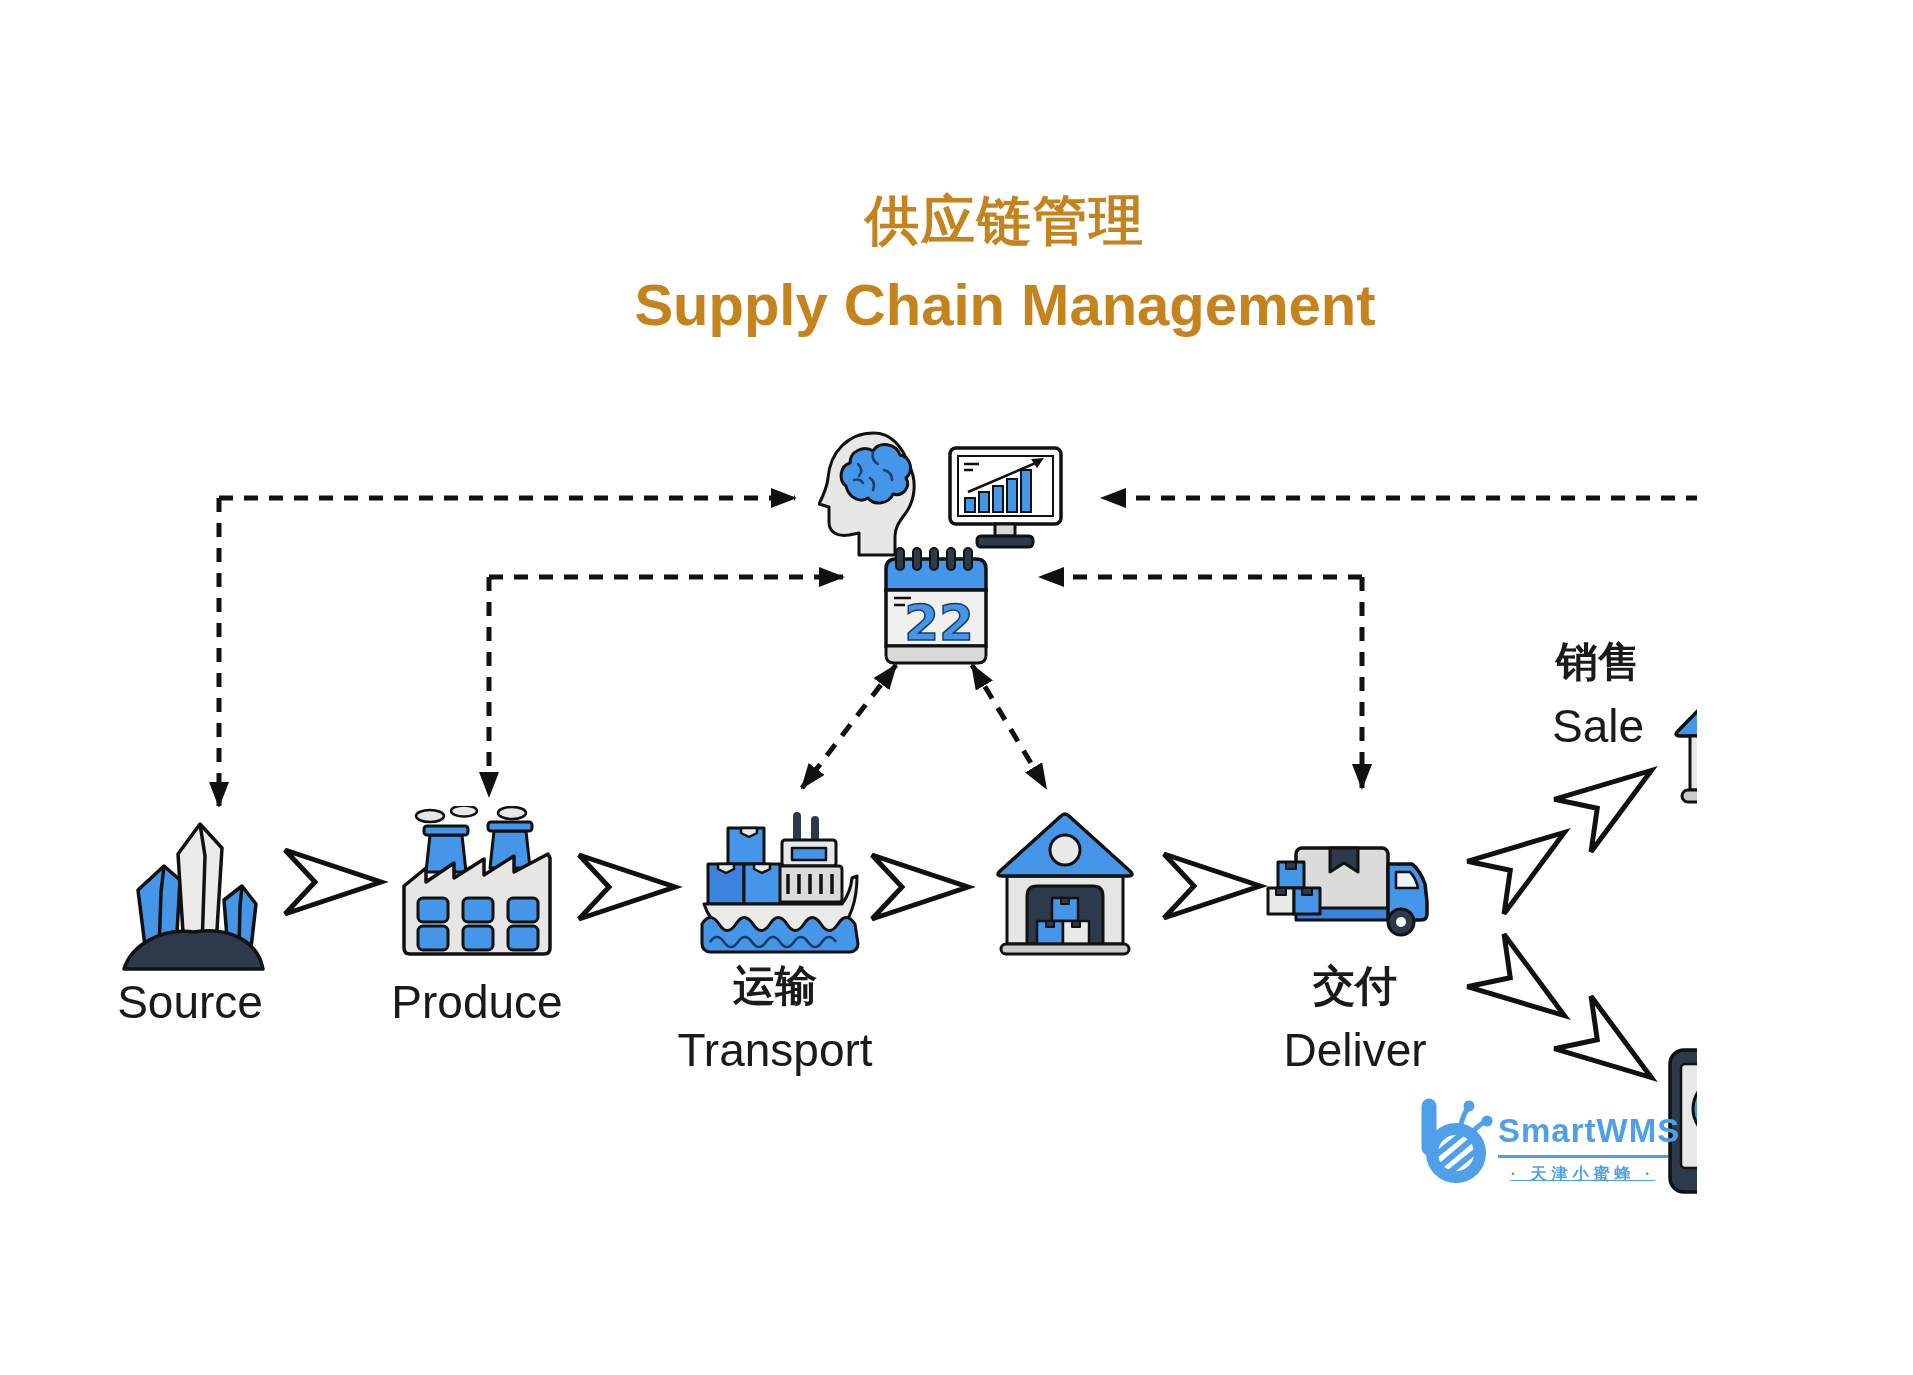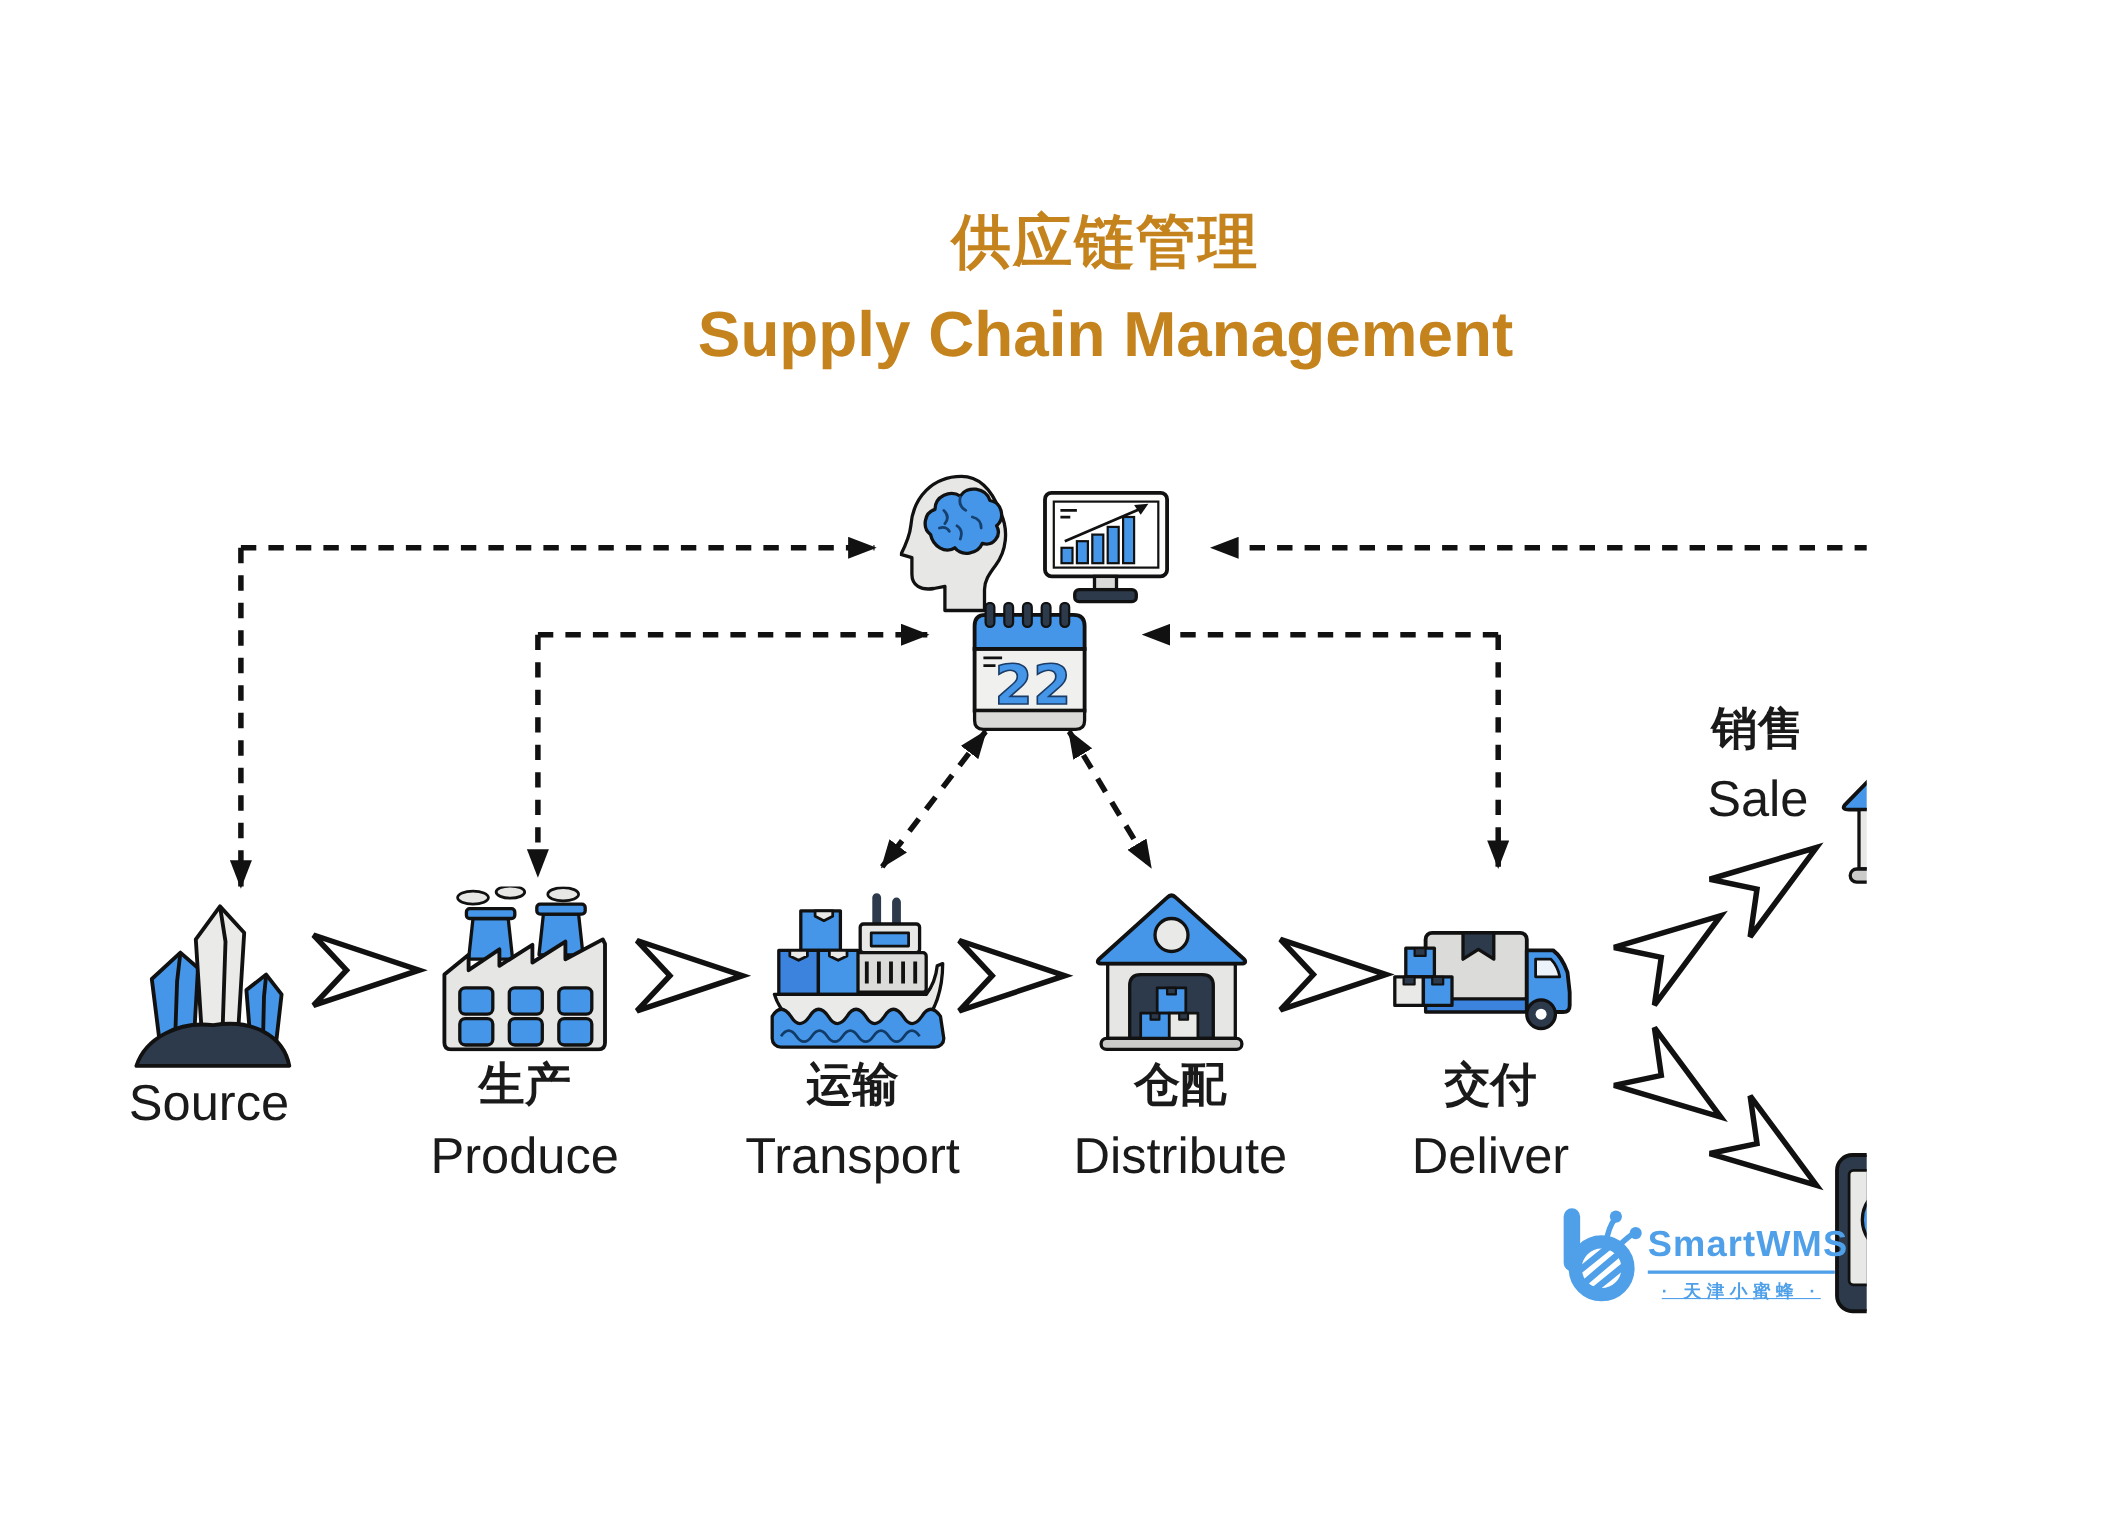--- a/index.html
+++ b/index.html
@@ -263,30 +263,25 @@
         <rect x="138" y="122" width="3.5" height="18"></rect>
           <rect x="144" y="122" width="3.5" height="18"></rect>
       </g>
     </svg>
   </div>
 
   <div class="abs stage-label" style="left:50px;top:962px;">
     <div class="stage-en">Source</div>
   </div>
   <div class="abs stage-label" style="left:337px;top:962px;">
-    <div class="stage-zh">生产</div>
     <div class="stage-en">Produce</div>
   </div>
   <div class="abs stage-label" style="left:635px;top:962px;">
     <div class="stage-zh">运输</div>
     <div class="stage-en">Transport</div>
-  </div>
-  <div class="abs stage-label" style="left:933px;top:962px;">
-    <div class="stage-zh">仓配</div>
-    <div class="stage-en">Distribute</div>
   </div>
   <div class="abs stage-label" style="left:1215px;top:962px;">
     <div class="stage-zh">交付</div>
     <div class="stage-en">Deliver</div>
   </div>
 
   <div class="abs sale-label" style="left:1518px;top:638px;">
     <div class="stage-zh">销售</div>
     <div class="stage-en">Sale</div>
   </div>

